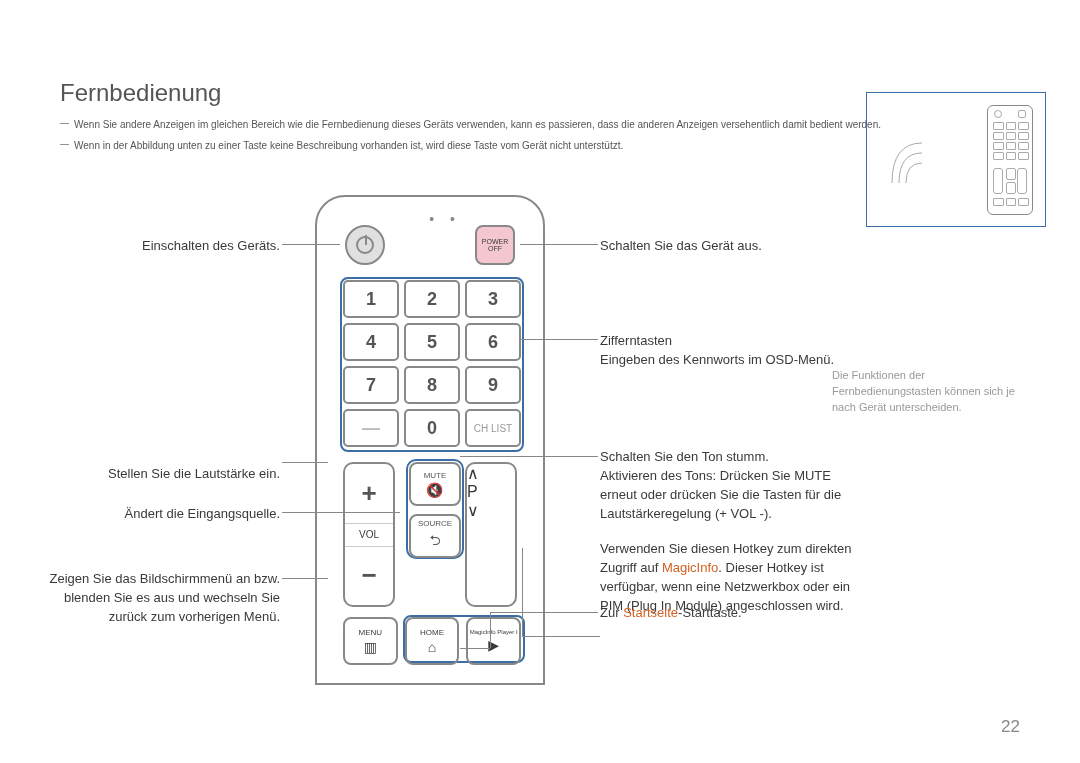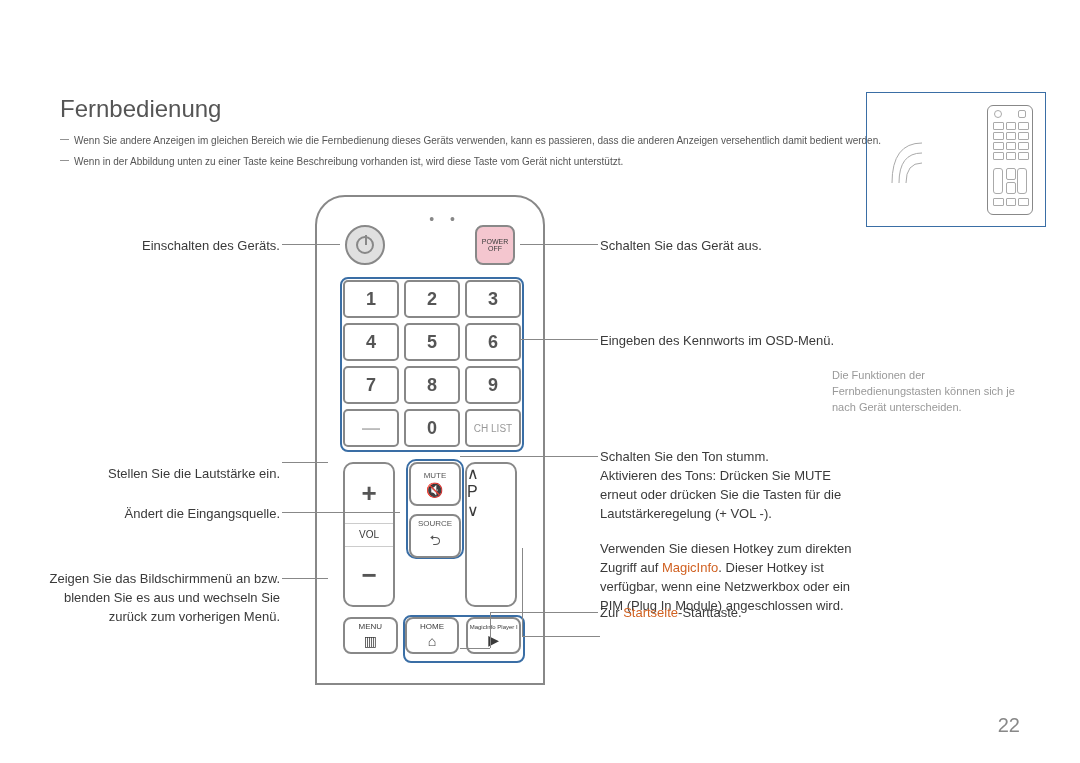--- a/index.html
+++ b/index.html
@@ -10,21 +10,21 @@
     font-family: Arial, Helvetica, sans-serif;
     color: #3a3a3a;
     background: #fff;
     position: relative;
     overflow: hidden;
   }
   .page {
     position: relative;
     width: 100%;
     height: 100%;
-    padding: 40px 60px 40px 60px;
+    padding: 24px 60px 40px 60px;
   }
   .heading {
     font-size: 24px;
     font-weight: 300;
     color: #555;
     margin: 55px 0 10px 0;
   }
   .notes {
     font-size: 10px;
     color: #555;
@@ -89,21 +89,21 @@
   }
   .vol-block .plus, .vol-block .minus { flex:1; display:flex; align-items:center; justify-content:center; font-size:26px; color:#555; font-weight:bold;}
   .vol-block .vol-lbl { display:flex; align-items:center; justify-content:center; font-size:10px; height:24px; border-top:1px solid #ccc; border-bottom:1px solid #ccc;}
   .mid-col { position:absolute; left:92px; top:265px; width:52px;}
   .mid-btn { width:52px; height:44px; border:2px solid #888; border-radius:8px; margin-bottom:8px; display:flex; flex-direction:column; align-items:center; justify-content:center; font-size:8px; color:#555;}
   .mid-btn .ic { font-size:14px; margin-top:2px;}
   .mute-border { position:absolute; left:89px; top:262px; width:58px; height:100px; border:2px solid #3a6ea5; border-radius:10px; pointer-events:none;}
   .right-col { position:absolute; right:26px; top:265px; width:52px;}
   .right-col .pch { height:145px; border:2px solid #888; border-radius:10px; display:flex; flex-direction:column;}
   .bot-row { position:absolute; left:26px; top:420px; width:178px; display:flex; gap:7px;}
-  .bot-btn { flex:1; height:37px; border:2px solid #888; border-radius:8px; display:flex; flex-direction:column; align-items:center; justify-content:center; font-size:8px;}
+  .bot-btn { flex:1; height:48px; border:2px solid #888; border-radius:8px; display:flex; flex-direction:column; align-items:center; justify-content:center; font-size:8px;}
   .bot-btn .ic { font-size:14px; margin-top:2px;}
   .bot-border { position:absolute; left:86px; top:418px; width:122px; height:48px; border:2px solid #3a6ea5; border-radius:8px; pointer-events:none;}
   
   .co { position:absolute; font-size:13px; color:#3a3a3a; line-height:1.45; }
   .co.left { text-align:right; }
   .co .hl { color:#d06020; }
   .co .hl2 { color:#d06020; }
   .line { position:absolute; background:#888; height:1px;}
   .vline { position:absolute; background:#888; width:1px;}
   
@@ -114,21 +114,21 @@
   
   .thumb {
     position:absolute; right:34px; top:92px;
     width:180px; height:135px; border:1.5px solid #3a6ea5;
     display:flex; align-items:center; justify-content:flex-end;
     padding-right:12px;
   }
   .thumb-remote { width:46px; height:110px; border:1.5px solid #888; border-radius:6px; position:relative; background:#fff;}
   .thumb-remote .tgrid { position:absolute; left:5px; top:16px; width:36px; display:grid; grid-template-columns:repeat(3,1fr); gap:2px;}
   .thumb-remote .tk { height:8px; border:1px solid #aaa; border-radius:1px;}
-  .pagenum { position:absolute; right:60px; bottom:26px; font-size:20px; color:#888; font-weight:300;}
+  .pagenum { position:absolute; right:60px; bottom:26px; font-size:17px; color:#888; font-weight:300;}
 </style>
 </head>
 <body>
 
 <div class="page">
   <div class="heading">Fernbedienung</div>
 
   <div class="notes">
     <div class="note-row">
       <div class="note-icon">―</div>
@@ -219,20 +219,21 @@
   <div class="co left" style="left:60px; top:505px; width:220px;">Ändert die Eingangsquelle.</div>
   <div class="line" style="left:282px; top:512px; width:118px;"></div>
 
   <div class="co left" style="left:40px; top:570px; width:240px;">Zeigen Sie das Bildschirmmenü an bzw. blenden Sie es aus und wechseln Sie zurück zum vorherigen Menü.</div>
   <div class="line" style="left:282px; top:578px; width:46px;"></div>
 
   <div class="co" style="left:600px; top:237px; width:260px;">Schalten Sie das Gerät aus.</div>
   <div class="line" style="left:520px; top:244px; width:78px;"></div>
 
   <div class="co" style="left:600px; top:332px; width:260px;">
+    <div>Zifferntasten</div>
     <div>Eingeben des Kennworts im OSD-Menü.</div>
   </div>
   <div class="line" style="left:520px; top:339px; width:78px;"></div>
 
   <div class="co" style="left:600px; top:448px; width:260px;">
     <div>Schalten Sie den Ton stumm.</div>
     <div>Aktivieren des Tons: Drücken Sie MUTE erneut oder drücken Sie die Tasten für die Lautstärkeregelung (+ VOL -).</div>
   </div>
   <div class="line" style="left:460px; top:456px; width:138px;"></div>
 

